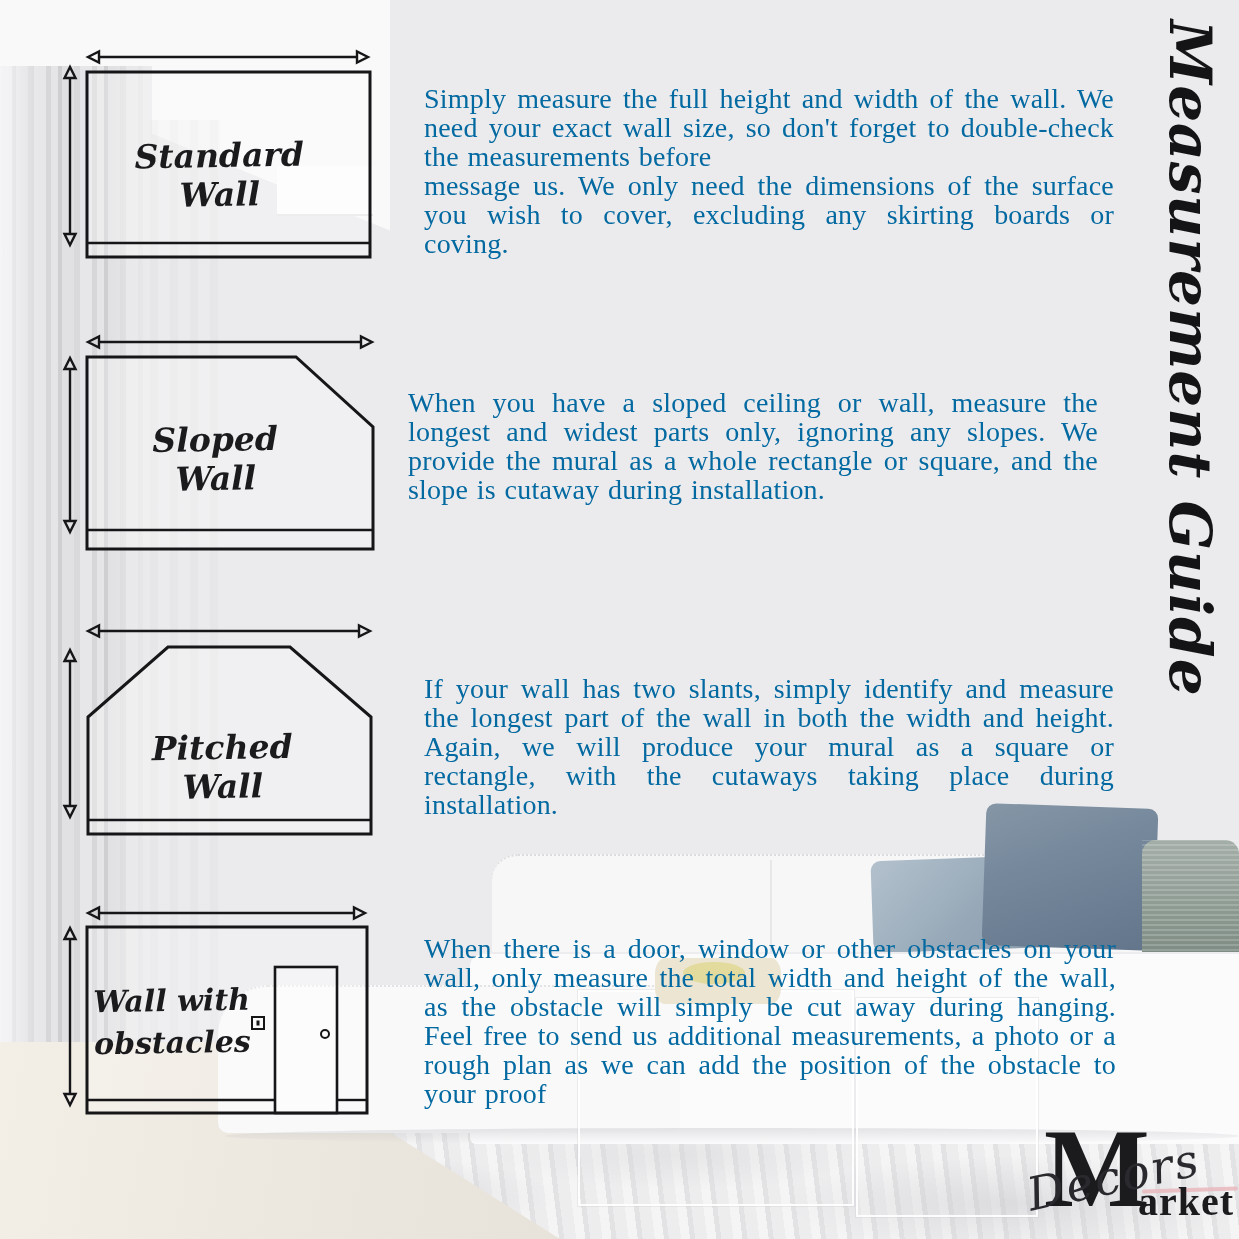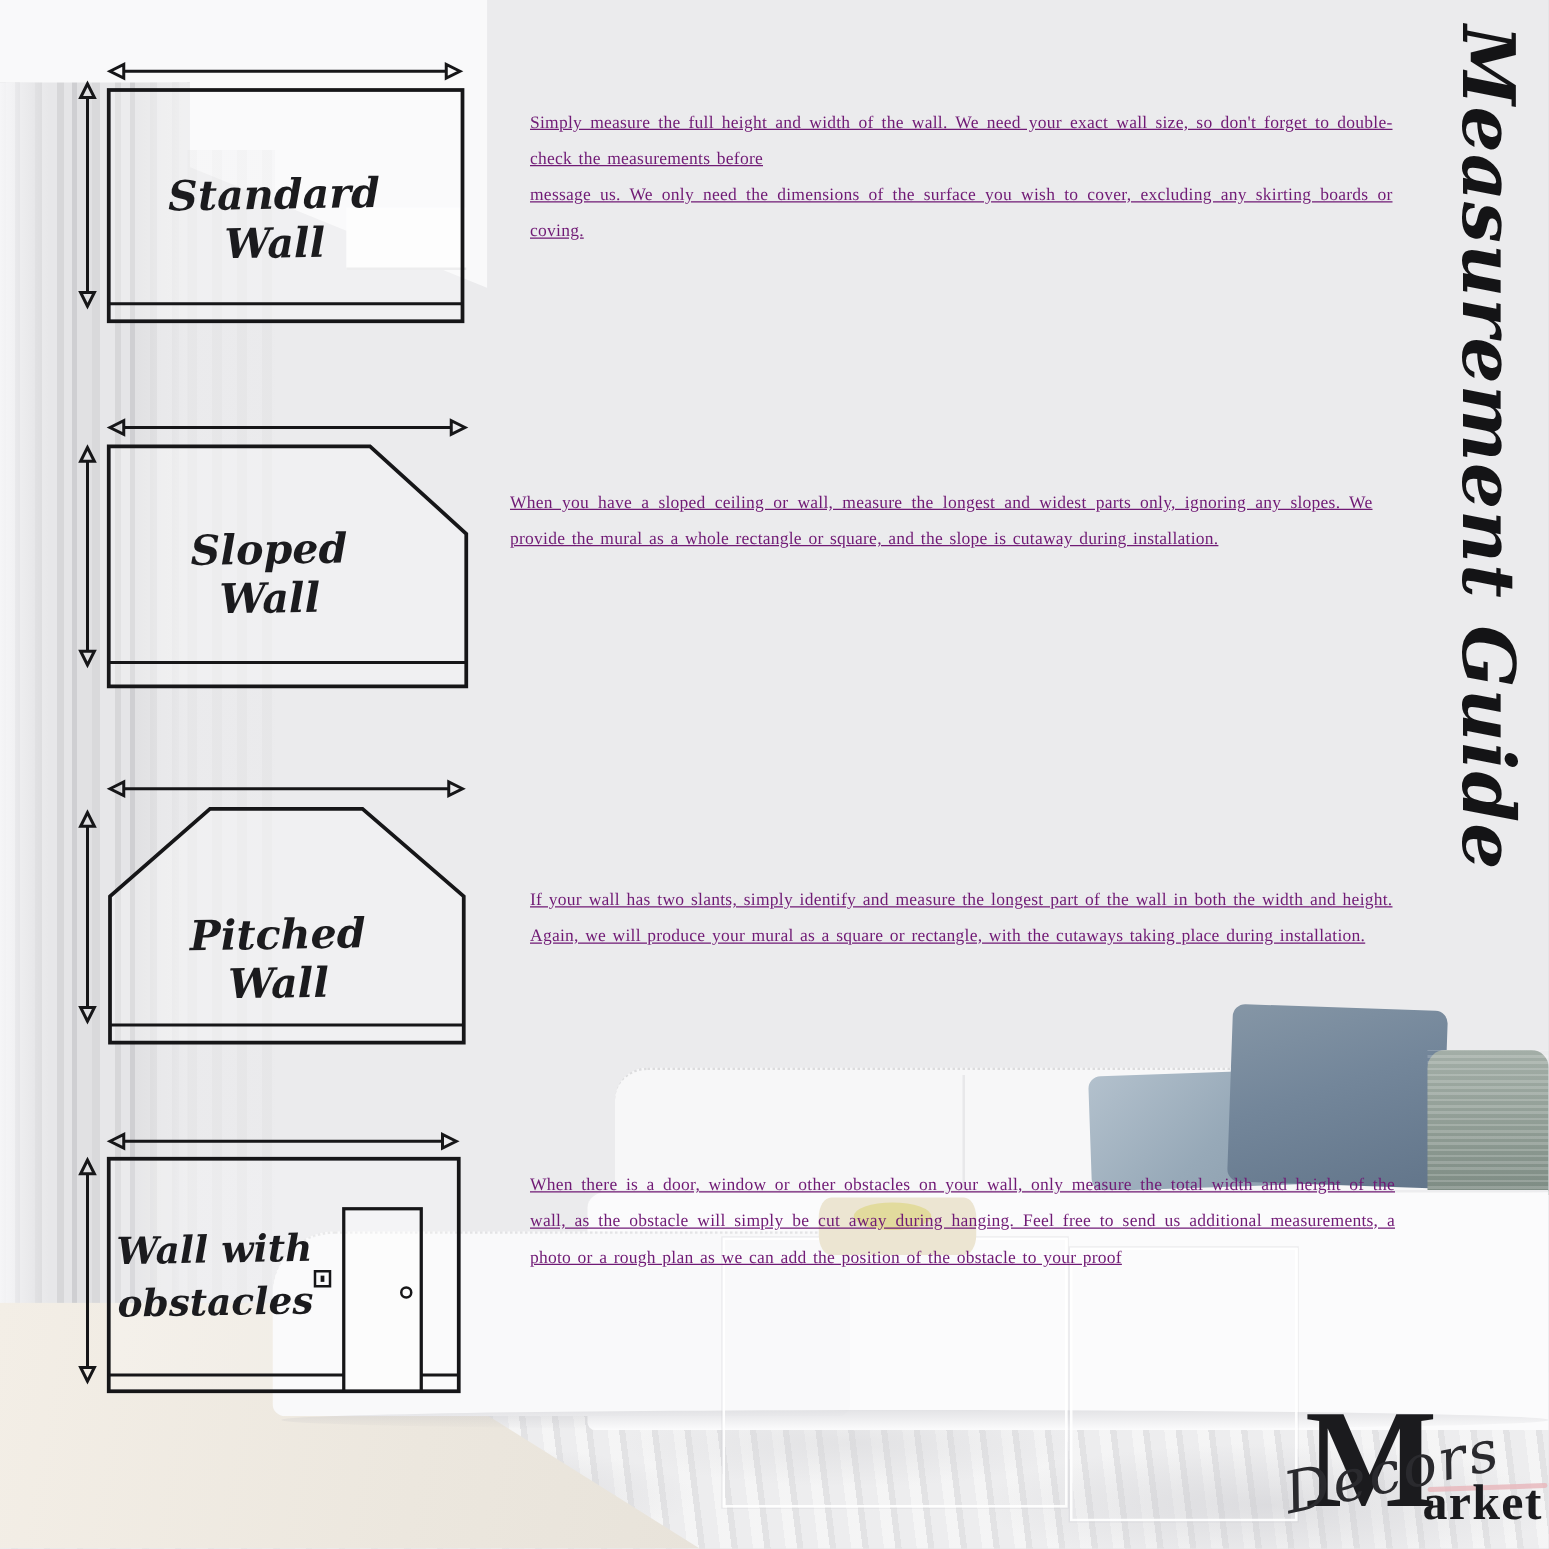--- a/index.html
+++ b/index.html
@@ -54,22 +54,22 @@
   .bowl{left:655px;top:958px;width:126px;height:46px;background:#ece5d2;border-radius:10px/16px;z-index:9;}
   .bowl-in{left:683px;top:962px;width:62px;height:22px;background:#e2db9d;border-radius:50%;z-index:10;}
   .squiggle{left:1142px;top:1188px;width:96px;height:4px;background:#e7b9bd;border-radius:3px;
     transform:rotate(-2deg);opacity:.85;z-index:10;}
   
   svg.diagram{position:absolute;overflow:visible;z-index:11;}
   .wall-label{position:absolute;z-index:12;text-align:center;color:#1b1b1e;
     font-family:"DejaVu Serif",serif;font-style:italic;font-weight:bold;
     white-space:pre-line;transform:rotate(-1deg);}
   
-  .para{position:absolute;z-index:13;color:#701a75;font-size:14px;line-height:29px;
-    letter-spacing:.2px;word-spacing:1.5px;text-align:justify;white-space:pre-line;text-decoration:underline;}
+  .para{position:absolute;z-index:13;color:#0369a1;font-size:28px;line-height:29px;
+    letter-spacing:.2px;word-spacing:1.5px;text-align:justify;white-space:pre-line;}
   .vtitle{position:absolute;left:1224px;top:20px;z-index:13;transform:rotate(90deg);
     transform-origin:0 0;white-space:nowrap;color:#141416;
     font-family:"DejaVu Serif",serif;font-style:italic;font-weight:bold;
     font-size:58px;letter-spacing:1px;}
   
   .logo{left:1018px;top:1126px;width:218px;height:110px;z-index:14;}
   .logo-m{position:absolute;left:26px;top:-14px;font-family:"Liberation Serif",serif;
     font-weight:bold;font-size:112px;line-height:1;color:#1b1b1e;}
   .logo-suffix{position:absolute;left:120px;top:52px;font-family:"Liberation Serif",serif;
     font-weight:bold;font-size:40px;letter-spacing:1px;color:#1b1b1e;}
@@ -160,21 +160,21 @@
       <rect x="197" y="117" width="12" height="12" stroke-width="2"></rect>
       <rect x="201.5" y="120.5" width="3" height="5" fill="#161618" stroke="none"></rect>
     </g>
   </svg>
   <div class="wall-label" style="left:82px;top:980px;width:180px;font-size:30px;line-height:42px;">Wall with
 obstacles</div>
 
   <div class="para" style="left:424px;top:84px;width:690px;">Simply measure the full height and width of the wall. We need your exact wall size, so don't forget to double-check the measurements before
 message us. We only need the dimensions of the surface you wish to cover, excluding any skirting boards or coving.</div>
   <div class="para" style="left:408px;top:388px;width:690px;">When you have a sloped ceiling or wall, measure the longest and widest parts only, ignoring any slopes. We provide the mural as a whole rectangle or square, and the slope is cutaway during installation.</div>
-  <div class="para" style="left:424px;top:706px;width:690px;">If your wall has two slants, simply identify and measure the longest part of the wall in both the width and height. Again, we will produce your mural as a square or rectangle, with the cutaways taking place during installation.</div>
+  <div class="para" style="left:424px;top:674px;width:690px;">If your wall has two slants, simply identify and measure the longest part of the wall in both the width and height. Again, we will produce your mural as a square or rectangle, with the cutaways taking place during installation.</div>
   <div class="para" style="left:424px;top:934px;width:692px;">When there is a door, window or other obstacles on your wall, only measure the total width and height of the wall, as the obstacle will simply be cut away during hanging. Feel free to send us additional measurements, a photo or a rough plan as we can add the position of the obstacle to your proof</div>
 
   <div class="vtitle">Measurement Guide</div>
 
   <div class="abs logo">
     <span class="logo-m">M</span>
     <span class="logo-suffix">arket</span>
     <span class="logo-script">Decors</span>
   </div>
 

